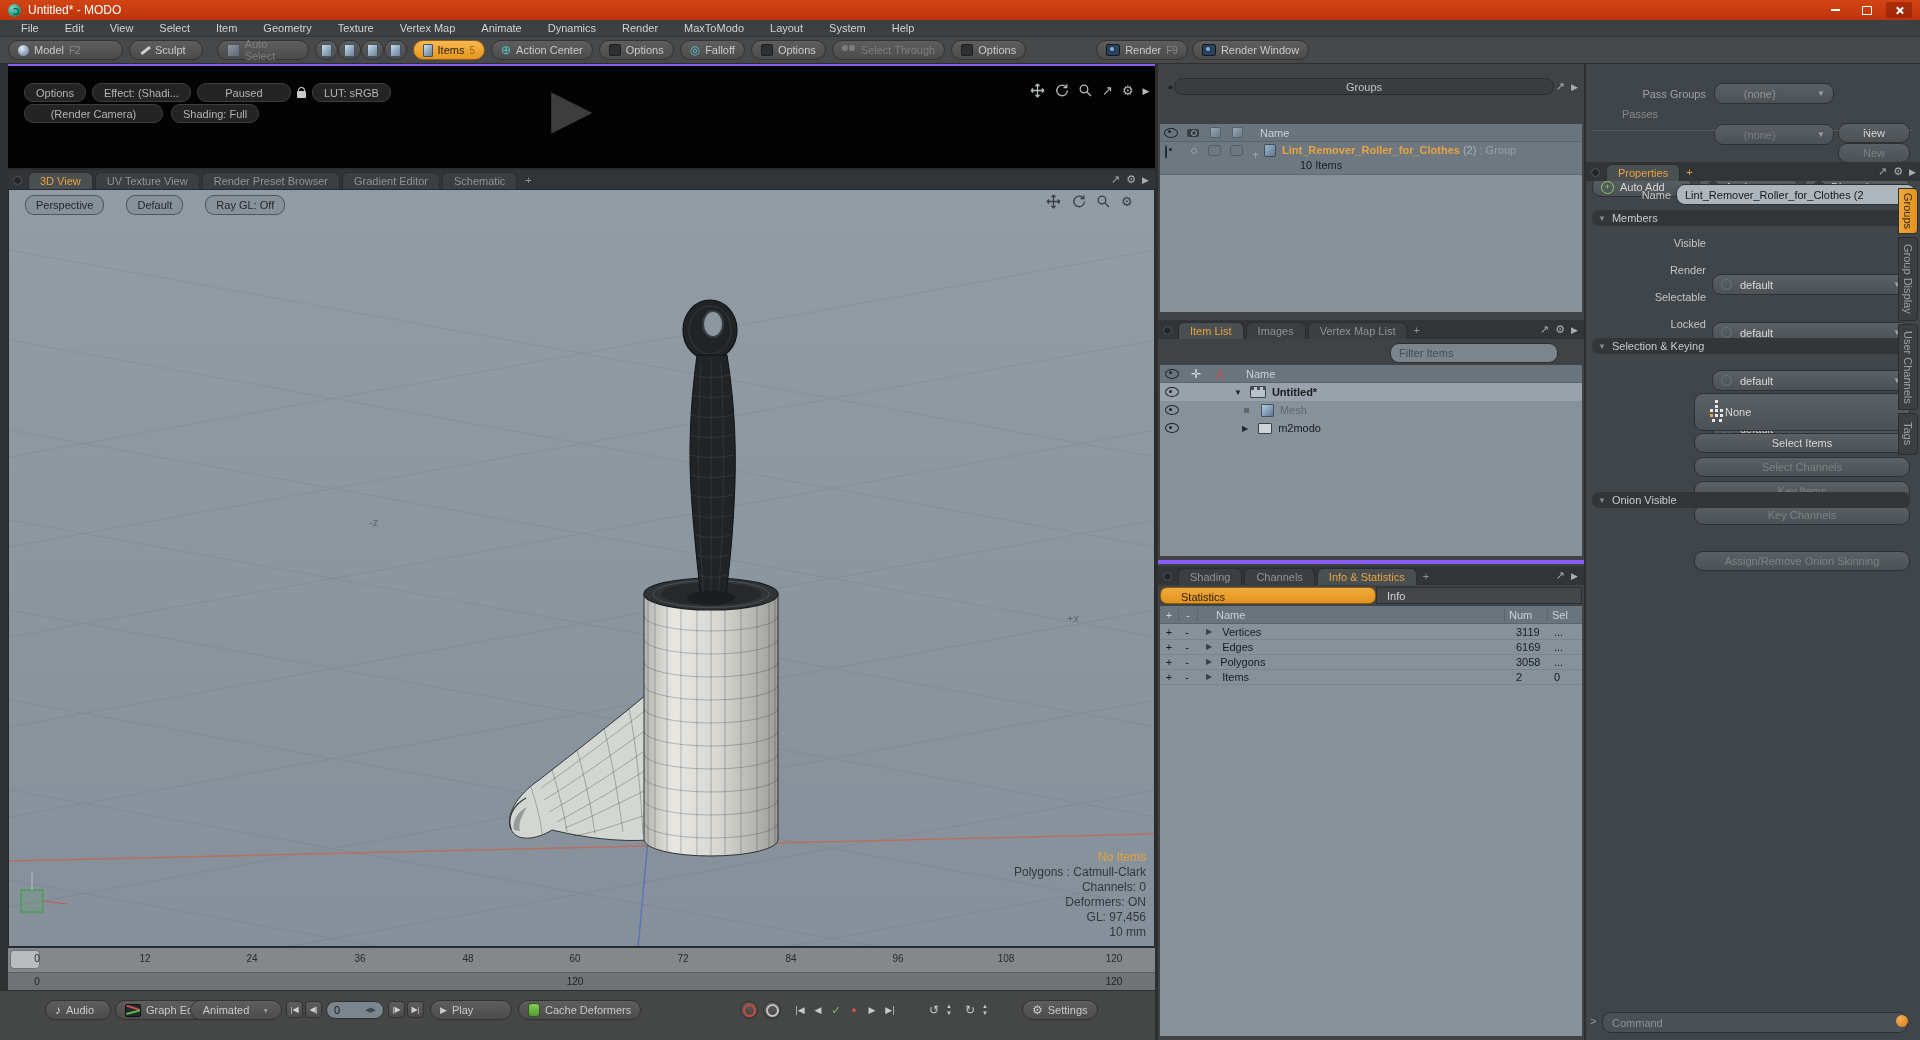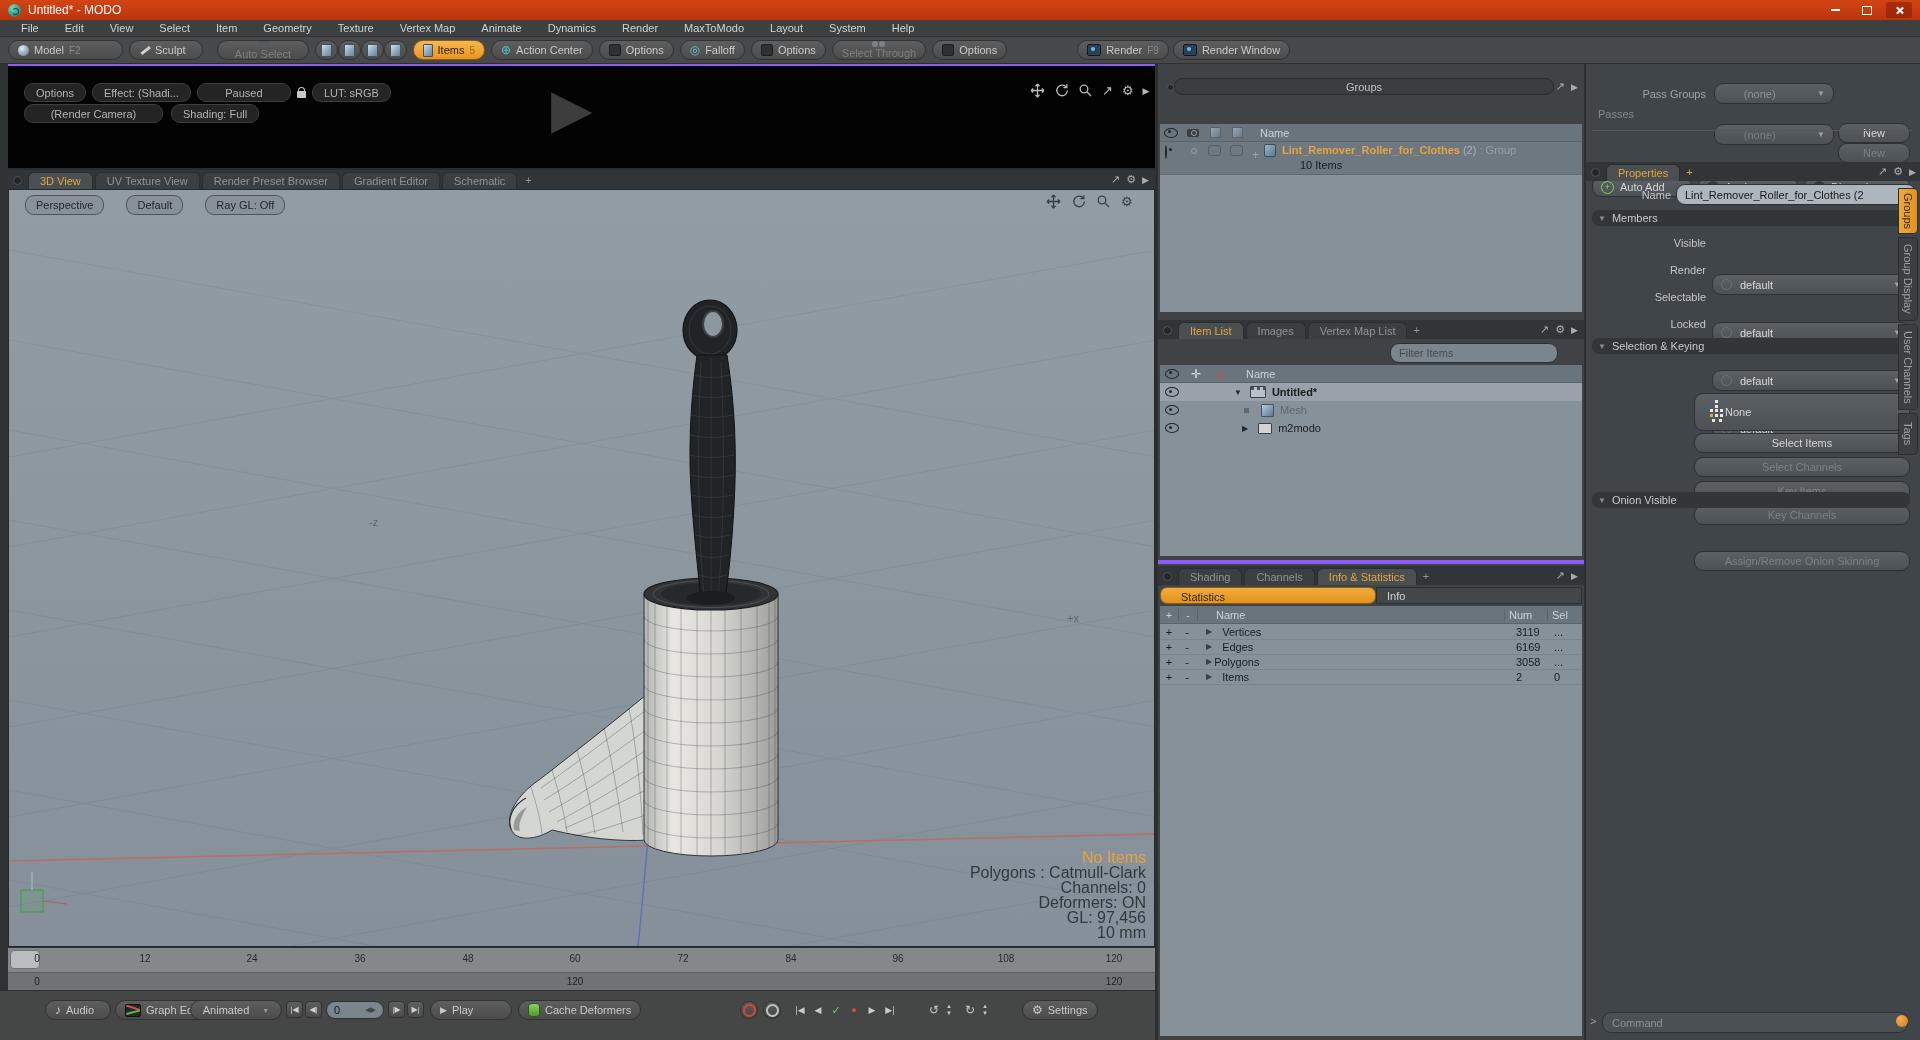--- a/index.html
+++ b/index.html
@@ -25,21 +25,21 @@
   
   .menubar{left:0;top:20px;width:1920px;height:17px;background:#3d3f40;display:flex;align-items:center;
            padding-left:8px;gap:0;border-bottom:1px solid #313334;}
   .menu-item{padding:0 13px;color:#cfd2d3;}
   
   .toolbar{left:0;top:37px;width:1920px;height:27px;background:#474849;display:flex;align-items:center;
            padding-left:8px;border-bottom:1px solid #2e2f30;}
   .b{display:inline-flex;align-items:center;gap:5px;background:linear-gradient(#5e5e5e,#4b4b4b);
      border:1px solid #323232;border-radius:10px;padding:0 9px;height:20px;color:#c9c9c9;box-sizing:border-box;}
   .b .key{color:#8a8a8a;font-size:10px;}
-  .b.dis{color:#7e7f80;flex-direction:column;}
+  .b.dis{color:#7e7f80;}
   .b.orange{background:linear-gradient(#f8b851,#e8951e);border-color:#8a5d14;color:#2c2209;}
   .b.orange .key{color:#a06c14;}
   .tsep{width:6px;} .tsep2{width:14px;}
   .i-sphere{width:11px;height:11px;border-radius:50%;background:radial-gradient(circle at 35% 30%,#e8eef3,#8aa2b8 60%,#5d7489);}
   .i-pencil{width:11px;height:11px;position:relative;}
   .i-pencil::after{content:"";position:absolute;left:1px;top:4px;width:11px;height:2.5px;background:#cfd3d6;transform:rotate(-38deg);}
   .i-cube{width:11px;height:11px;background:linear-gradient(135deg,#cfdeec 0%,#8fa8bd 55%,#6e8296 100%);border:1px solid #44525f;border-radius:1px;}
   .i-cube.dim{opacity:.5;}
   .i-opts{width:10px;height:10px;background:#2e3133;border:1px solid #1d1f20;border-radius:2px;}
   .i-people{width:14px;height:10px;position:relative;opacity:.55;}
@@ -443,21 +443,21 @@
           <path d="M12.3 4.2a5.3 5.3 0 1 0 1.1 3.3"></path>
           <path d="M12.8 1.2v3.4h-3.3"></path>
         </svg>
       <svg width="15" height="15" class="navsvg">
           <circle cx="6" cy="6" r="3.8"></circle>
           <path d="M9 9l4 4"></path>
         </svg>
       <span>⚙</span>
     </div>
 
-    <div class="abs" style="right:8px;bottom:6px;text-align:right;font-size:16px;line-height:15px;color:#33383c">
+    <div class="abs" style="right:8px;bottom:6px;text-align:right;font-size:12px;line-height:15px;color:#33383c">
       <div style="color:#e8a33d">No Items</div>
       <div>Polygons : Catmull-Clark</div>
       <div>Channels: 0</div>
       <div>Deformers: ON</div>
       <div>GL: 97,456</div>
       <div>10 mm</div>
     </div>
   </div>
 
   <div class="abs" style="left:8px;top:947px;width:1147px;height:43px;background:#84888a;border-top:1px solid #2b2d2e">
@@ -714,21 +714,21 @@
         <span style="width:18px;text-align:center">-</span>
         <span style="margin-left:10px;font-size:8px;color:#3a4044">▶</span>
         <span style="margin-left:10px;flex:1">Edges</span>
         <span style="width:38px">6169</span>
         <span style="width:28px">...</span>
       </div>
       <div class="treerow dark" style="top:30px;height:15px;border-bottom:1px solid #7b858e">
         <span style="width:18px;text-align:center">+</span>
         <span style="width:18px;text-align:center">-</span>
         <span style="margin-left:10px;font-size:8px;color:#3a4044">▶</span>
-        <span style="margin-left:2px;flex:1">Polygons</span>
+        <span style="margin-left:8px;flex:1">Polygons</span>
         <span style="width:38px">3058</span>
         <span style="width:28px">...</span>
       </div>
       <div class="treerow dark" style="top:45px;height:15px;border-bottom:1px solid #7b858e">
         <span style="width:18px;text-align:center">+</span>
         <span style="width:18px;text-align:center">-</span>
         <span style="margin-left:10px;font-size:8px;color:#3a4044">▶</span>
         <span style="margin-left:10px;flex:1">Items</span>
         <span style="width:38px">2</span>
         <span style="width:28px">0</span>
@@ -739,21 +739,21 @@
   <div class="abs" style="left:1584px;top:64px;width:336px;height:976px;background:#404549;border-left:2px solid #2c2e2f">
 
     <span class="abs" style="left:20px;top:24px;width:100px;text-align:right;color:#9ea2a5">Pass Groups</span>
     <span class="ddl abs" style="left:128px;top:19px;width:120px;color:#8f9396">
       <span style="margin:0 auto">(none)</span>
       <span class="arr">▼</span>
     </span>
     <span class="pb abs" style="left:252px;top:19px;width:72px">
         <span>New</span>
       </span>
-    <span class="abs" style="left:12px;top:44px;width:100px;text-align:left;color:#85898c">Passes</span>
+    <span class="abs" style="left:4px;top:44px;width:100px;text-align:center;color:#85898c">Passes</span>
     <span class="ddl abs" style="left:128px;top:39px;width:120px;color:#797d80">
       <span style="margin:0 auto">(none)</span>
       <span class="arr">▼</span>
     </span>
     <span class="pb abs dis" style="left:252px;top:39px;width:72px">
         <span>New</span>
       </span>
     <div class="abs" style="left:6px;top:66px;width:320px;height:1px;background:#54585c"></div>
 
     <span class="pb abs" style="left:6px;top:73px;width:100px;justify-content:flex-start;padding-left:8px;gap:6px">

